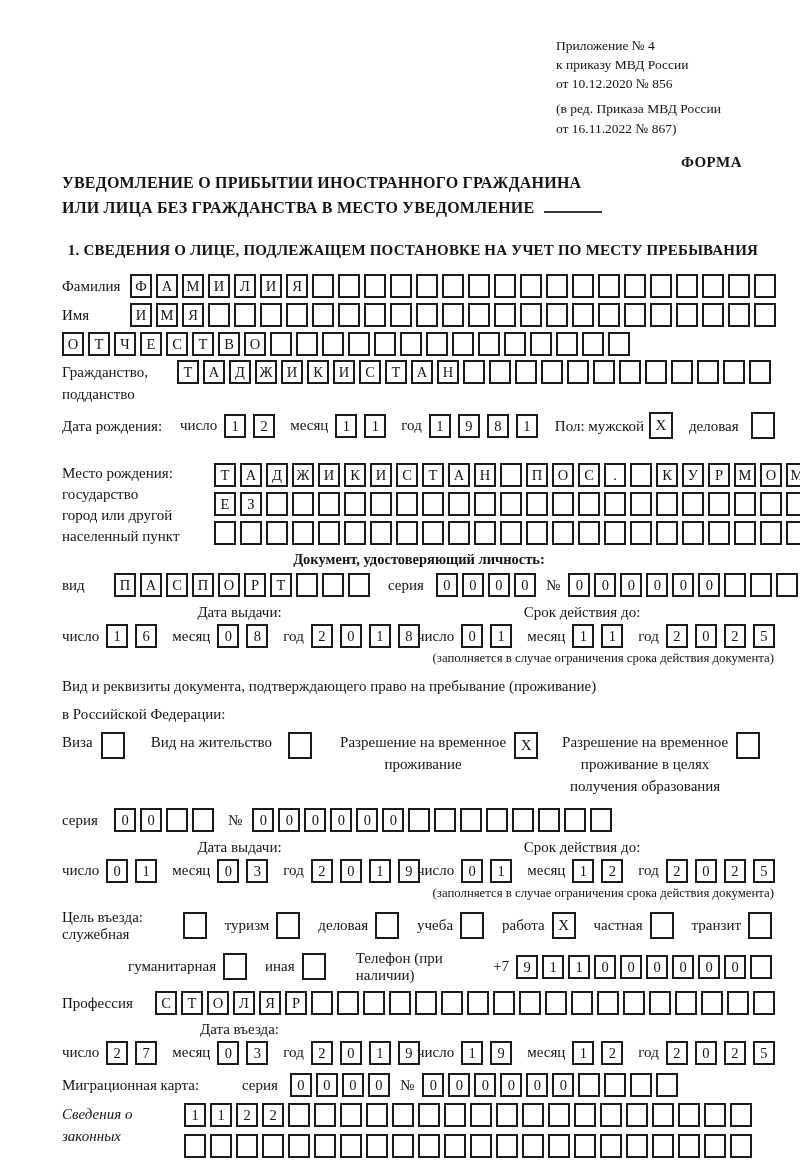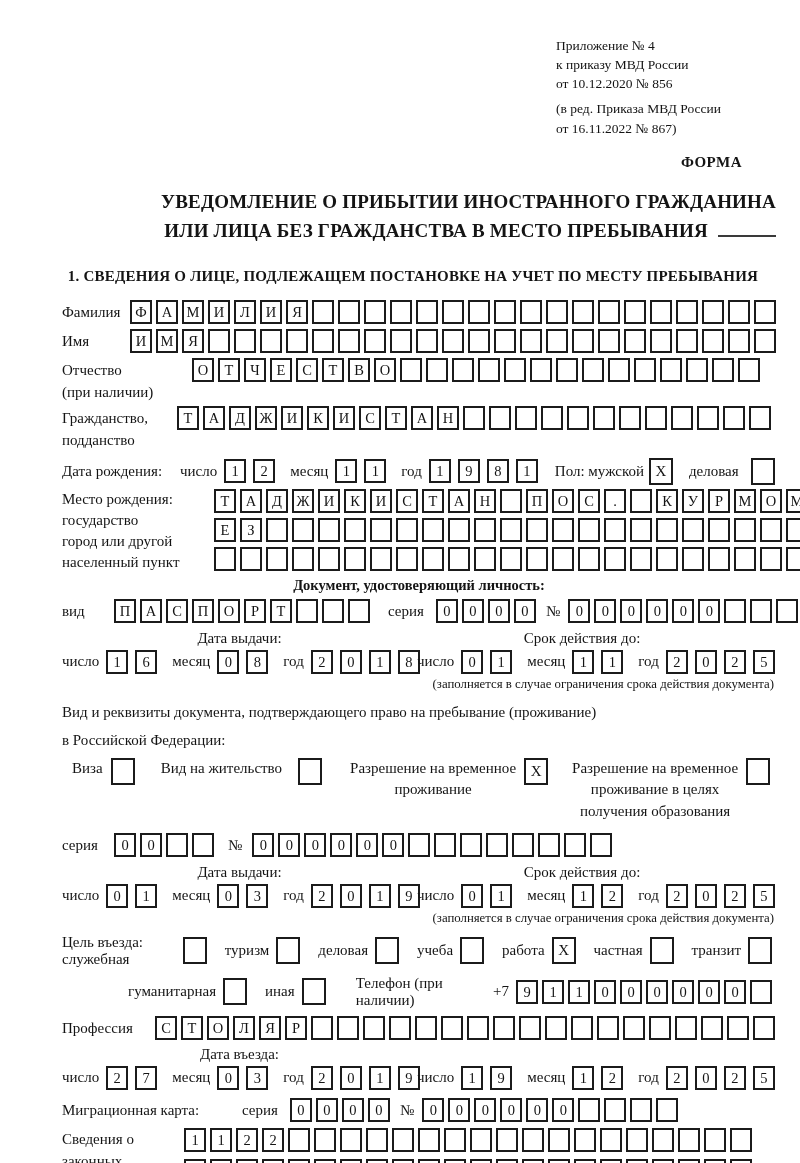--- a/index.html
+++ b/index.html
@@ -5,21 +5,21 @@
   html,body{margin:0;padding:0;background:#e8e8e8;}
   .page{
     width:800px;height:1163px;box-sizing:border-box;background:#ffffff;
     padding:36px 24px 0 62px;margin:0 auto;position:relative;overflow:hidden;
     font-family:"Liberation Serif", serif;color:#141414;
   }
   
   .appendix{margin-left:494px;font-size:13.5px;line-height:1.42;}
   .appendix .gap{height:6px;}
   .forma{font-weight:bold;text-align:right;padding-right:34px;margin-top:16px;font-size:15px;letter-spacing:.5px;}
-  .title{margin-top:16px;text-align:right;font-weight:bold;font-size:19px;line-height:1.55;letter-spacing:.2px;}
+  .title{text-align:left;font-weight:bold;font-size:16px;line-height:1.55;letter-spacing:.2px;}
   .uline{display:inline-block;width:58px;border-bottom:2.5px solid #3a3a3a;margin-left:10px;vertical-align:baseline;}
   .sec{margin-top:22px;margin-bottom:15px;font-weight:bold;font-size:15px;text-align:center;white-space:nowrap;margin-left:-12px;letter-spacing:.2px;}
   
   .frow{display:flex;align-items:flex-start;margin-bottom:5px;}
   .lbl{font-size:15px;line-height:24px;flex-shrink:0;}
   .lbl .sub{display:block;line-height:20px;}
   .boxes{display:flex;flex-wrap:nowrap;}
   .box{
     width:22px;height:24px;box-sizing:border-box;border:2px solid #1b1b1b;margin-right:4px;
     text-align:center;font-size:14.5px;line-height:20px;flex-shrink:0;background:#fff;
@@ -32,21 +32,21 @@
   .dg .boxes{margin-right:8px;}
   .dg .box{margin-right:7px;}
   .dhead{display:flex;font-size:15px;margin-bottom:3px;}
   .dhead .lh{width:355px;text-align:center;}
   .dhead .rh{width:330px;text-align:center;}
   .drow{display:flex;}
   .drow .ld{width:355px;}
   .note{font-size:12.8px;text-align:right;padding-right:2px;margin:3px 0 8px 0;}
   
   .resopts{margin-top:6px;margin-bottom:10px;}
-  .opt{display:flex;align-items:flex-start;margin-left:10px;}
+  .opt{display:flex;align-items:flex-start;}
   .opt .olbl{font-size:15px;line-height:1.45;margin-right:8px;}
   .opt .olbl.ctr{text-align:center;}
   
   .inlinerow{display:flex;align-items:center;font-size:15px;}
   .inlinerow .t{margin-right:7px;}
   .inlinerow .sp{margin-left:14px;}
   .pheading{font-size:15px;line-height:1.6;}
 </style>
 </head>
 <body>
@@ -60,21 +60,21 @@
     <div class="gap"></div>
     <div>(в ред. Приказа МВД России</div>
     <div>от 16.11.2022 № 867)</div>
   </div>
 
   <div class="forma">ФОРМА</div>
 
   <div class="title">
     <div>УВЕДОМЛЕНИЕ О ПРИБЫТИИ ИНОСТРАННОГО ГРАЖДАНИНА</div>
     <div>
-      <span>ИЛИ ЛИЦА БЕЗ ГРАЖДАНСТВА В МЕСТО ПРЕБЫВАНИЯ</span><span class="uline"></span>
+      <span>ИЛИ ЛИЦА БЕЗ ГРАЖДАНСТВА В МЕСТО УВЕДОМЛЕНИЕ</span><span class="uline"></span>
     </div>
   </div>
 
   <div class="sec">1. СВЕДЕНИЯ О ЛИЦЕ, ПОДЛЕЖАЩЕМ ПОСТАНОВКЕ НА УЧЕТ ПО МЕСТУ ПРЕБЫВАНИЯ</div>
 
   <div class="frow">
     <div class="lbl" style="width:68px;">Фамилия</div>
     <div class="boxes">
         <span class="box">Ф</span>
         <span class="box">А</span>
@@ -129,24 +129,20 @@
         <span class="box"></span>
         <span class="box"></span>
         <span class="box"></span>
         <span class="box"></span>
         <span class="box"></span>
         <span class="box"></span>
       </div>
   </div>
 
   <div class="frow" style="margin-bottom:4px;">
-    <div class="lbl" style="width:130px;">
-      <span>Отчество</span>
-      <span class="sub">(при наличии)</span>
-    </div>
     <div class="boxes">
         <span class="box">О</span>
         <span class="box">Т</span>
         <span class="box">Ч</span>
         <span class="box">Е</span>
         <span class="box">С</span>
         <span class="box">Т</span>
         <span class="box">В</span>
         <span class="box">О</span>
         <span class="box"></span>
@@ -191,21 +187,21 @@
         <span class="box"></span>
         <span class="box"></span>
         <span class="box"></span>
         <span class="box"></span>
         <span class="box"></span>
         <span class="box"></span>
         <span class="box"></span>
       </div>
   </div>
 
-  <div class="frow" style="align-items:center;margin-bottom:4px;">
+  <div class="frow" style="align-items:center;margin-bottom:24px;">
     <span class="lbl" style="width:118px;">Дата рождения:</span>
     <span class="dg">
       <span class="dlbl">число</span>
       <span class="boxes">
           <span class="box">1</span>
           <span class="box">2</span>
         </span>
       <span class="dlbl">месяц</span>
       <span class="boxes">
           <span class="box">1</span>
@@ -626,21 +622,21 @@
         <span class="box">0</span>
         <span class="box">0</span>
         <span class="box"></span>
         <span class="box"></span>
         <span class="box"></span>
         <span class="box"></span>
       </span>
   </div>
 
   <div class="frow" style="margin-bottom:0;">
-    <div class="lbl" style="width:122px;line-height:22px;">
+    <div class="lbl" style="width:122px;line-height:22px;font-style:italic;">
       <span class="sub" style="line-height:22px;">Сведения о</span>
       <span class="sub" style="line-height:22px;">законных</span>
 
     </div>
     <div class="bcol">
       <div class="boxes" style="margin-bottom:7px;">
           <span class="box">1</span>
           <span class="box">1</span>
           <span class="box">2</span>
           <span class="box">2</span>

